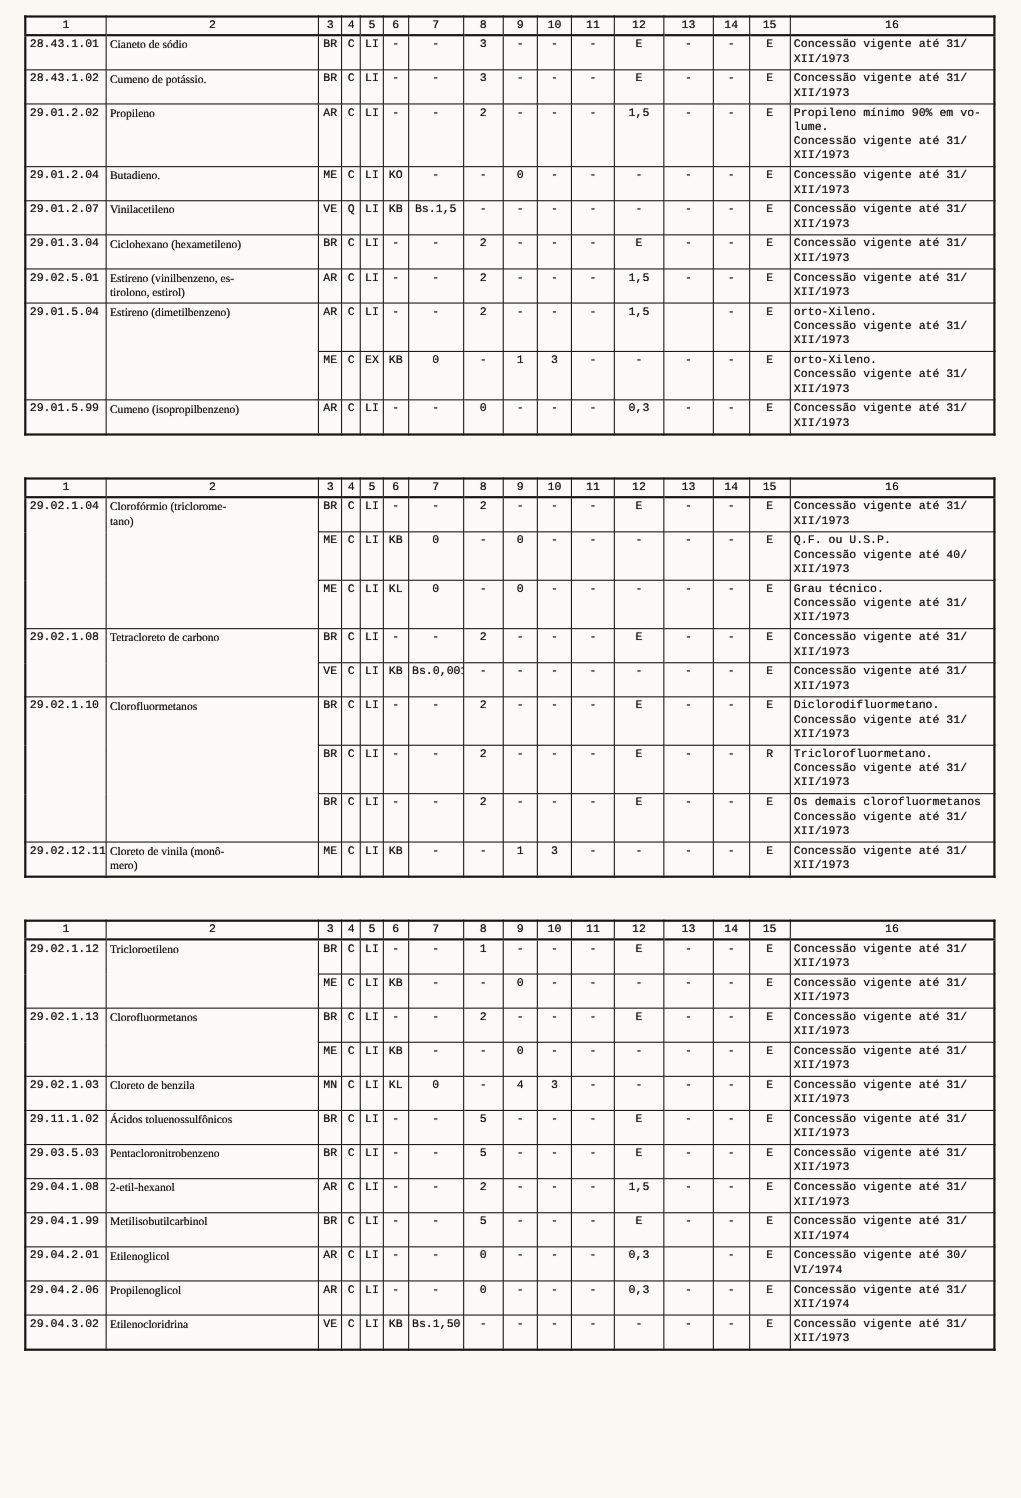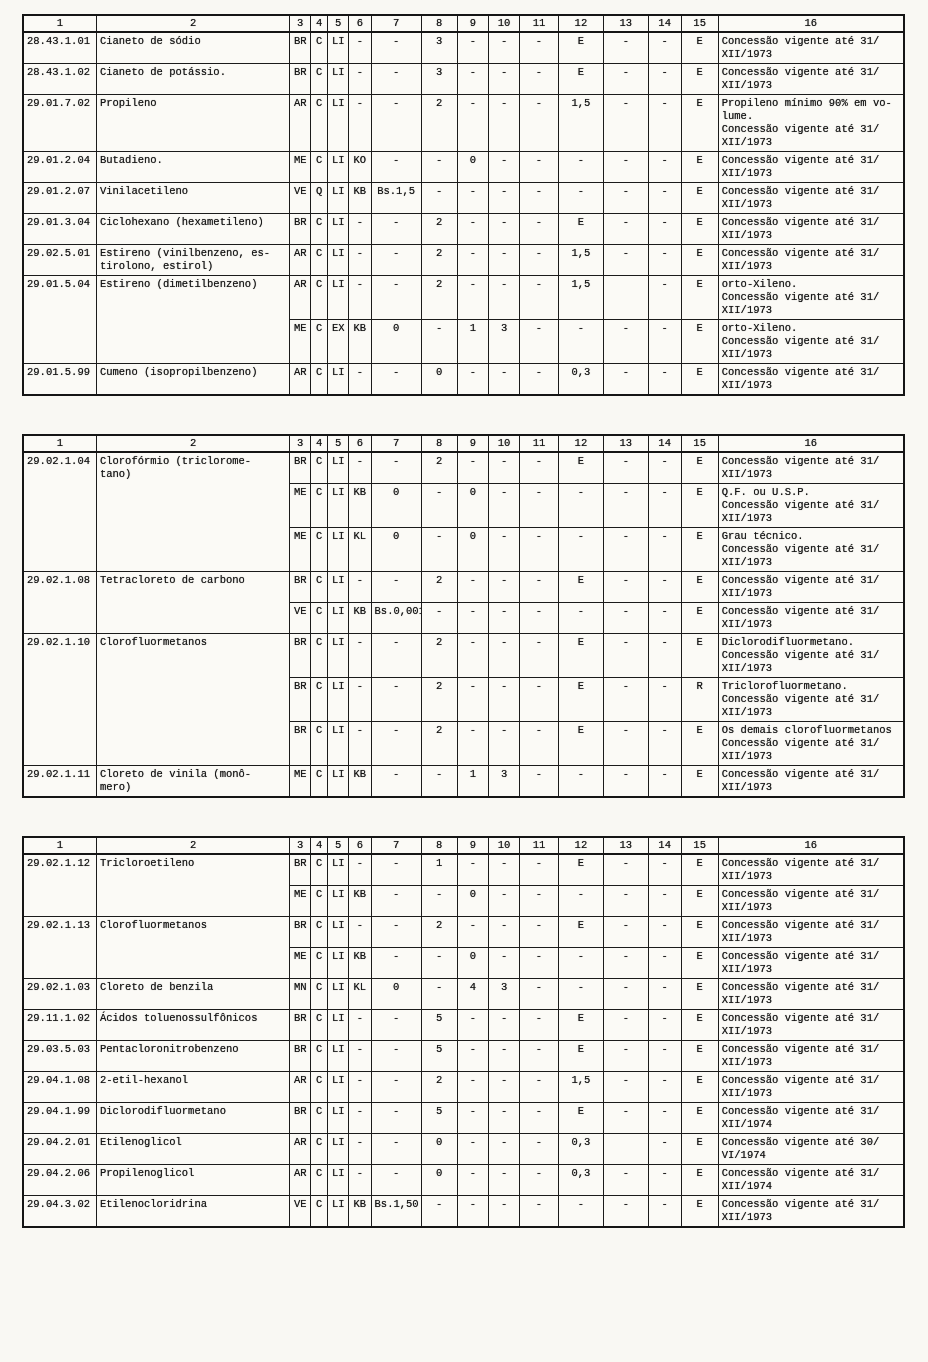--- a/index.html
+++ b/index.html
@@ -30,21 +30,21 @@
     overflow:hidden;
     font-weight:normal;
   }
   table.doc{border:2.5px solid #151515;}
   table.doc th{
     text-align:center;
     padding:1px 2px;
     border-bottom:2.2px solid #151515;
   }
   td.c-code{white-space:nowrap;}
-  td.c-name{white-space:pre-line;}
+  td.c-name{white-space:pre-line;font-family:Liberation Serif, serif;}
   td.c-val{text-align:center;padding-bottom:17px;}
   td.c-obs{white-space:pre-line;}
   
   col.w1{width:8.5%}  col.w2{width:22.4%}
   col.w3{width:2.4%}  col.w4{width:2.0%}  col.w5{width:2.4%}
   col.w6{width:2.6%}  col.w7{width:5.8%}  col.w8{width:4.2%}
   col.w9{width:3.6%}  col.w10{width:3.6%} col.w11{width:4.5%}
   col.w12{width:5.2%} col.w13{width:5.2%} col.w14{width:3.8%}
   col.w15{width:4.3%} col.w16{width:21.5%}
 </style>
@@ -106,39 +106,39 @@
           <td class="c-val">-</td>
           <td class="c-val">E</td>
           <td class="c-val">-</td>
           <td class="c-val">-</td>
           <td class="c-val">E</td>
           <td class="c-obs">Concessão vigente até 31/
 XII/1973</td>
         </tr>
         <tr>
           <td rowspan="1" class="c-code">28.43.1.02</td>
-          <td rowspan="1" class="c-name">Cianeto de potássio.</td>
+          <td rowspan="1" class="c-name">Cumeno de potássio.</td>
           <td class="c-val">BR</td>
           <td class="c-val">C</td>
           <td class="c-val">LI</td>
           <td class="c-val">-</td>
           <td class="c-val">-</td>
           <td class="c-val">3</td>
           <td class="c-val">-</td>
           <td class="c-val">-</td>
           <td class="c-val">-</td>
           <td class="c-val">E</td>
           <td class="c-val">-</td>
           <td class="c-val">-</td>
           <td class="c-val">E</td>
           <td class="c-obs">Concessão vigente até 31/
 XII/1973</td>
         </tr>
         <tr>
-          <td rowspan="1" class="c-code">29.01.7.02</td>
+          <td rowspan="1" class="c-code">29.01.2.02</td>
           <td rowspan="1" class="c-name">Propileno</td>
           <td class="c-val">AR</td>
           <td class="c-val">C</td>
           <td class="c-val">LI</td>
           <td class="c-val">-</td>
           <td class="c-val">-</td>
           <td class="c-val">2</td>
           <td class="c-val">-</td>
           <td class="c-val">-</td>
           <td class="c-val">-</td>
@@ -356,21 +356,21 @@
           <td class="c-val">0</td>
           <td class="c-val">-</td>
           <td class="c-val">0</td>
           <td class="c-val">-</td>
           <td class="c-val">-</td>
           <td class="c-val">-</td>
           <td class="c-val">-</td>
           <td class="c-val">-</td>
           <td class="c-val">E</td>
           <td class="c-obs">Q.F. ou U.S.P.
-Concessão vigente até 31/
+Concessão vigente até 40/
 XII/1973</td>
         </tr>
         <tr>
           <td class="c-val">ME</td>
           <td class="c-val">C</td>
           <td class="c-val">LI</td>
           <td class="c-val">KL</td>
           <td class="c-val">0</td>
           <td class="c-val">-</td>
           <td class="c-val">0</td>
@@ -470,21 +470,21 @@
           <td class="c-val">-</td>
           <td class="c-val">E</td>
           <td class="c-val">-</td>
           <td class="c-val">-</td>
           <td class="c-val">E</td>
           <td class="c-obs">Os demais clorofluormetanos
 Concessão vigente até 31/
 XII/1973</td>
         </tr>
         <tr>
-          <td rowspan="1" class="c-code">29.02.1.11</td>
+          <td rowspan="1" class="c-code">29.02.12.11</td>
           <td rowspan="1" class="c-name">Cloreto de vinila (monô-
 mero)</td>
           <td class="c-val">ME</td>
           <td class="c-val">C</td>
           <td class="c-val">LI</td>
           <td class="c-val">KB</td>
           <td class="c-val">-</td>
           <td class="c-val">-</td>
           <td class="c-val">1</td>
           <td class="c-val">3</td>
@@ -682,21 +682,21 @@
           <td class="c-val">-</td>
           <td class="c-val">1,5</td>
           <td class="c-val">-</td>
           <td class="c-val">-</td>
           <td class="c-val">E</td>
           <td class="c-obs">Concessão vigente até 31/
 XII/1973</td>
         </tr>
         <tr>
           <td rowspan="1" class="c-code">29.04.1.99</td>
-          <td rowspan="1" class="c-name">Diclorodifluormetano</td>
+          <td rowspan="1" class="c-name">Metilisobutilcarbinol</td>
           <td class="c-val">BR</td>
           <td class="c-val">C</td>
           <td class="c-val">LI</td>
           <td class="c-val">-</td>
           <td class="c-val">-</td>
           <td class="c-val">5</td>
           <td class="c-val">-</td>
           <td class="c-val">-</td>
           <td class="c-val">-</td>
           <td class="c-val">E</td>

